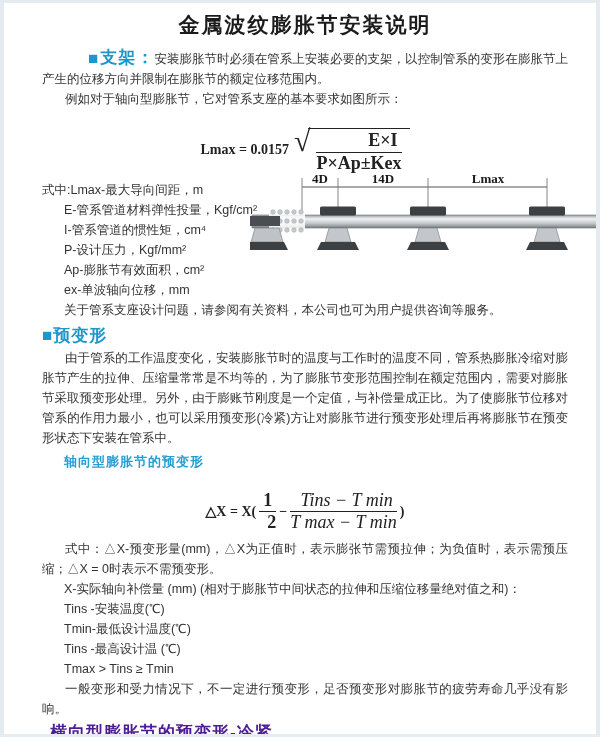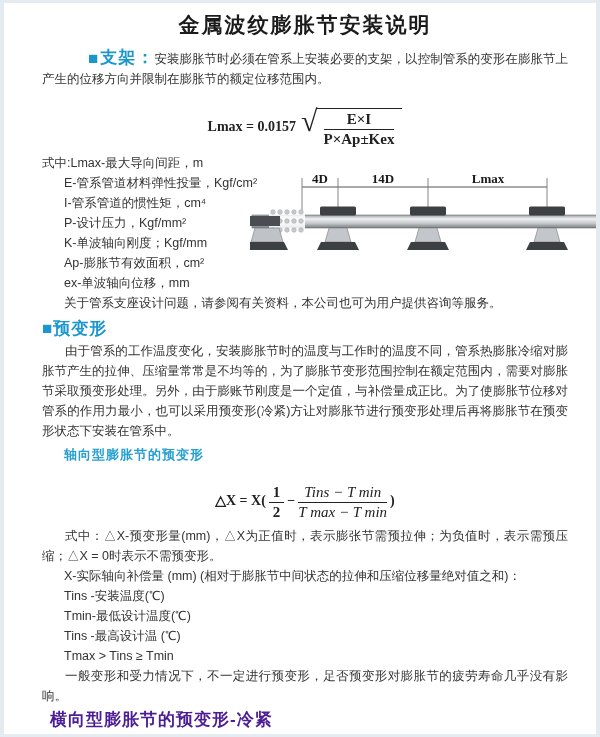--- a/index.html
+++ b/index.html
@@ -27,54 +27,54 @@
   .indent2{text-indent:23px;}
   .defs{margin-top:2px;}
   .defs p{line-height:20px;}
   .defs p.d{padding-left:22px;}
   .sub-head{color:#259fd2;font-weight:bold;font-size:13px;margin:4px 0 2px 22px;letter-spacing:1px;}
   .sub-head2{color:#4c1d95;font-weight:bold;font-size:17px;margin:4px 0 2px 8px;letter-spacing:1px;}
   .formula{
     text-align:center;font-family:"Liberation Serif",serif;font-weight:bold;
     color:#222;font-size:14px;margin:19px 0 6px 0;line-height:normal;
   }
-  .frac{display:inline-block;vertical-align:middle;text-align:center;line-height:1.1;font-size:15px;margin:0 3px;}
+  .frac{display:inline-block;vertical-align:middle;text-align:right;line-height:1.1;font-size:18px;margin:0 3px;}
   .frac .fnum{display:block;border-bottom:1px solid #222;padding:0 4px 1px 4px;}
   .frac .fden{display:block;padding-top:1px;}
   .frac.ital .fnum,.frac.ital .fden{font-style:italic;font-weight:normal;}
   .sqrt{display:inline-flex;align-items:flex-start;vertical-align:middle;margin-left:5px;}
   .sqrt-sign{font-weight:normal;font-size:30px;line-height:26px;margin-right:-2px;}
   .sqrt-body{border-top:1.5px solid #222;padding:2px 5px 0 5px;}
   .diagram{position:absolute;left:246px;top:168px;width:352px;height:106px;}
   .axial-lines p{padding-left:22px;}
 </style>
 </head>
 <body>
 
 <div class="page">
   <div class="content">
 
     <div class="title">金属波纹膨胀节安装说明</div>
 
     <p class="para first"><span class="sec-head"><span class="sq">■</span><span>支架：</span></span><span>安装膨胀节时必须在管系上安装必要的支架，以控制管系的变形在膨胀节上产生的位移方向并限制在膨胀节的额定位移范围内。</span></p>
 
+    <p class="indent2">例如对于轴向型膨胀节，它对管系支座的基本要求如图所示：</p>
 
     <div class="formula">
       <span>Lmax = 0.0157</span><span class="sqrt">
           <span class="sqrt-sign">√</span>
           <span class="sqrt-body"><span class="frac"><span class="fnum">E×I</span><span class="fden">P×Ap±Kex</span></span></span>
         </span>
     </div>
 
     <div class="defs">
       <p>式中:Lmax-最大导向间距，m</p>
       <p class="d">E-管系管道材料弹性投量，Kgf/cm²</p>
       <p class="d">I-管系管道的惯性矩，cm⁴</p>
       <p class="d">P-设计压力，Kgf/mm²</p>
-      <p class="d">K-单波轴向刚度；Kgf/mm</p>
       <p class="d">Ap-膨胀节有效面积，cm²</p>
       <p class="d">ex-单波轴向位移，mm</p>
       <p class="d">关于管系支座设计问题，请参阅有关资料，本公司也可为用户提供咨询等服务。</p>
     </div>
 
     <div class="diagram">
       <svg width="352" height="106" viewBox="0 0 352 106">
         <defs>
           <linearGradient id="pipeG" x1="0" y1="0" x2="0" y2="1">
             <stop offset="0" stop-color="#9aa0a4"></stop>

